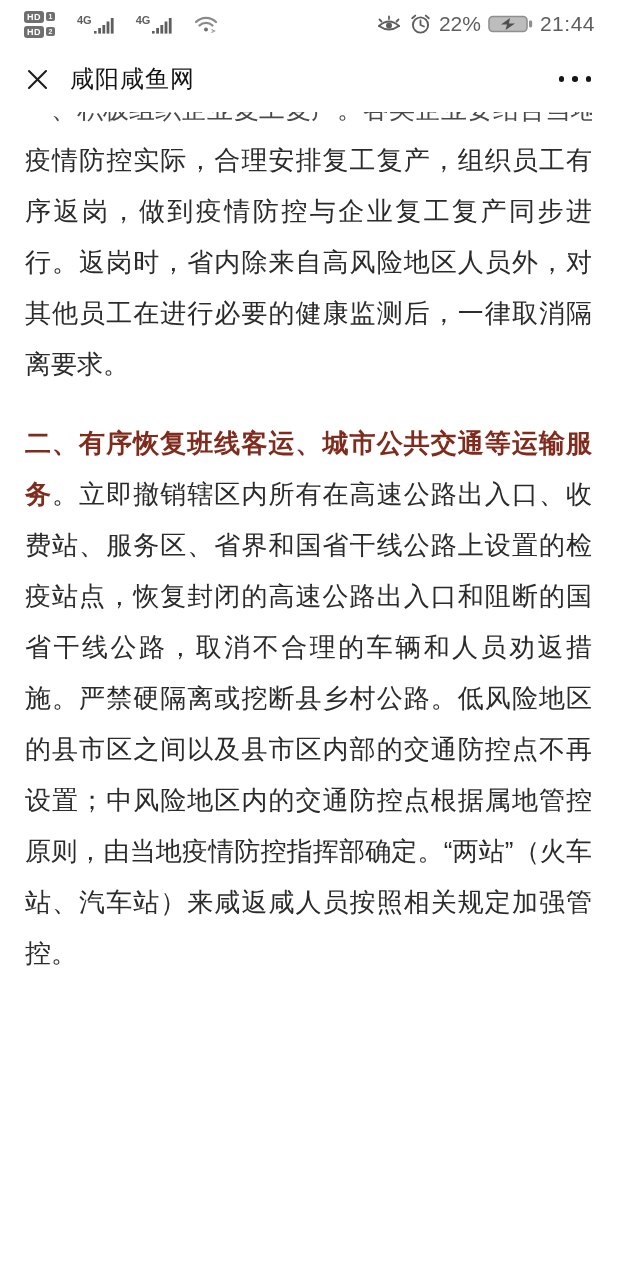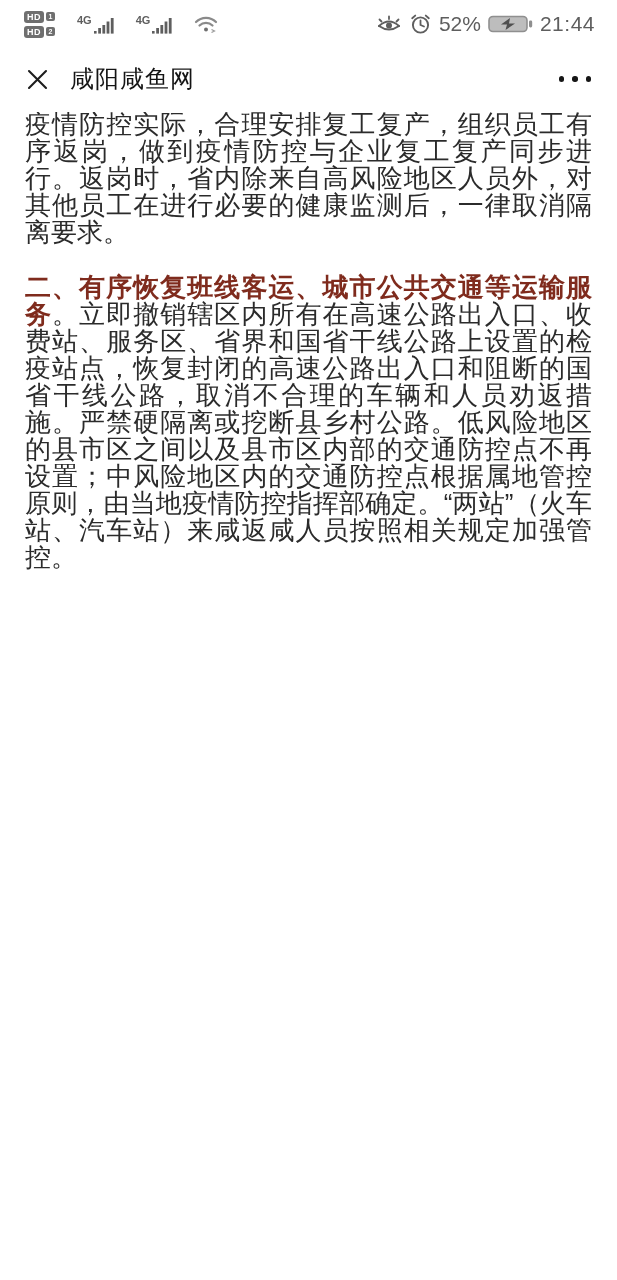--- a/index.html
+++ b/index.html
@@ -32,21 +32,21 @@
                justify-content:center; cursor:pointer; }
   .nav-title { font-size:24px; color:#141414; font-weight:500; margin-left:20px;
                letter-spacing:1px; }
   .menu-dots { margin-left:auto; display:flex; gap:8px; cursor:pointer;
                padding:6px 2px; }
   .menu-dots i { width:5.5px; height:5.5px; border-radius:50%; background:#161616;
                  display:block; }
 
   
   .article { position:absolute; top:84px; left:0; width:617px; z-index:1;
-             padding:0 25px; font-size:26px; line-height:27px; color:var(--body);
+             padding:0 25px; font-size:26px; line-height:51px; color:var(--body);
              text-align:justify; }
   .clip-line { margin:0; color:#4a4a4a; white-space:nowrap; overflow:hidden; }
   .para { margin:0 0 28px 0; }
   .seg { color:var(--body); }
   .seg.red { color:var(--em); font-weight:700; }
 
   svg { display:block; }
 </style>
 </head>
 <body>
@@ -113,21 +113,21 @@
       </span>
 
       <span>
         <svg width="23" height="22" viewBox="0 0 23 22">
           <circle cx="11.5" cy="12" r="7.6" fill="none" stroke="#5e5e5e" stroke-width="1.9"></circle>
           <path d="M11.5 7.5 L11.5 12 L15 13.5" fill="none" stroke="#5e5e5e" stroke-width="1.8" stroke-linecap="round"></path>
           <path d="M3.2 5.2 L6.2 2.6 M19.8 5.2 L16.8 2.6" stroke="#5e5e5e" stroke-width="1.9" stroke-linecap="round"></path>
         </svg>
       </span>
 
-      <span class="sb-text">52%</span>
+      <span class="sb-text">22%</span>
 
       <span>
         <svg width="45" height="20" viewBox="0 0 45 20">
           <rect x="1" y="2.5" width="38" height="15" rx="4" fill="#bdbdbd" stroke="#8f8f8f" stroke-width="1.6"></rect>
           <polygon points="22,4 13,10.5 19,10.5 17.5,16 27,9.5 21,9.5" fill="#4f4f4f"></polygon>
           <rect x="41" y="6.5" width="3.2" height="7" rx="1.4" fill="#8f8f8f"></rect>
         </svg>
       </span>
 
       <span class="sb-text time">21:44</span>

